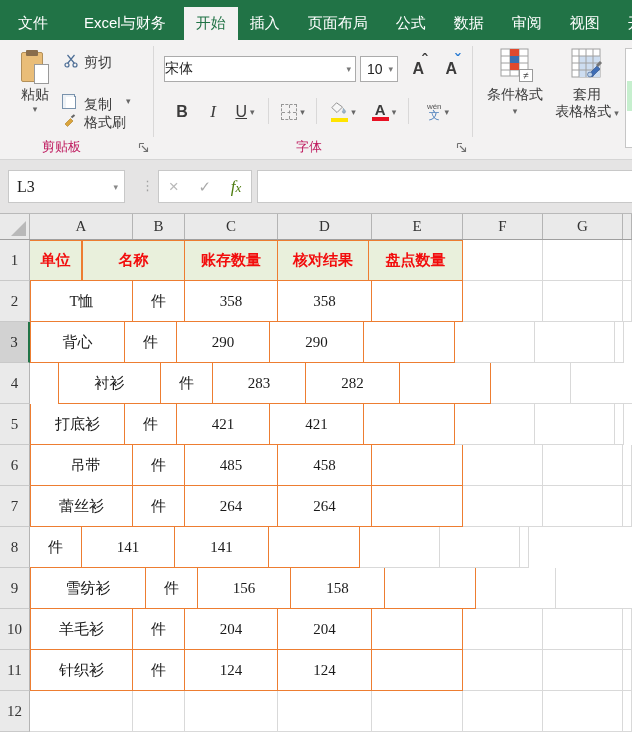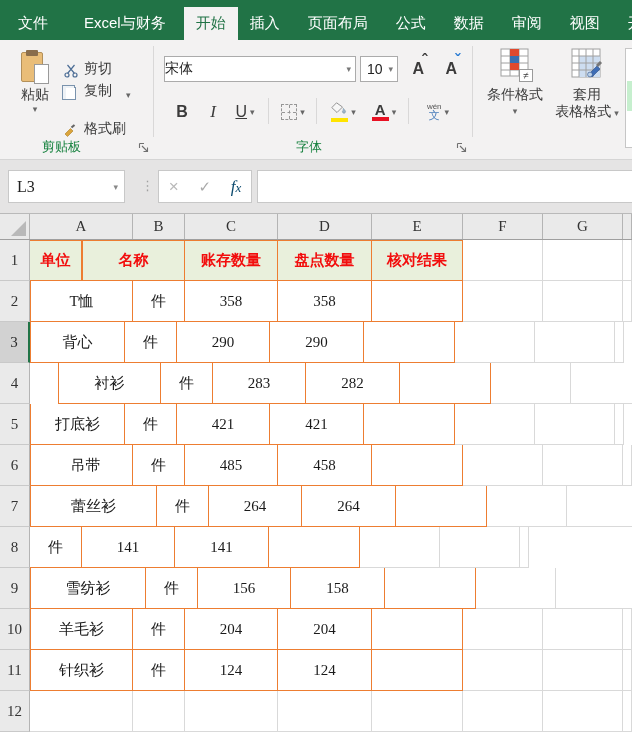--- a/index.html
+++ b/index.html
@@ -9,33 +9,33 @@
   
   .tabbar{height:40px;background:#217346;display:flex;align-items:flex-end;white-space:nowrap}
   .tab{display:inline-flex;align-items:center;height:33px;padding:0 12px;color:#fff;font-size:15px;cursor:default}
   .tab.sel{background:#f3f2f2;color:#217346}
   .t-file{margin-left:6px}.t-ef{margin-left:12px}.t-home{margin-left:6px}
   .t-pl{margin-left:4px}.t-f{margin-left:4px}.t-d{margin-left:4px}.t-r{margin-left:4px}.t-v{margin-left:4px}.t-x{margin-left:4px}
 
   
   .ribbon{position:relative;height:120px;background:#f3f2f2;border-bottom:1px solid #d5d5d5;color:#3b3b3b;font-size:14px}
   .vsep{position:absolute;top:6px;bottom:22px;width:1px;background:#d9d8d8}
-  .glabel{position:absolute;bottom:3px;font-size:13px;color:#15803d}
+  .glabel{position:absolute;bottom:3px;font-size:13px;color:#be185d}
   .launcher{position:absolute;bottom:5px;width:12px;height:12px}
   .launcher svg{display:block}
 
   
   .paste{position:absolute;left:12px;top:10px;width:46px;text-align:center}
   .clip-ic{position:relative;width:28px;height:34px;margin:0 auto}
   .clip-board{position:absolute;left:0;top:2px;width:22px;height:30px;background:#e9bd78;border:1px solid #b3905a;border-radius:2px}
   .clip-clip{position:absolute;left:5px;top:0;width:12px;height:6px;background:#8a6d4b;border-radius:1px}
   .clip-page{position:absolute;right:0;bottom:0;width:15px;height:20px;background:#fff;border:1px solid #9a9a9a}
   .paste-lbl{font-size:14px;margin-top:2px}
   .mini-arrow{font-size:9px;color:#666;line-height:10px}
-  .sbtn{position:absolute;left:62px;display:flex;align-items:flex-end;height:24px;font-size:14px}
+  .sbtn{position:absolute;left:62px;display:flex;align-items:flex-start;height:24px;font-size:14px}
   .sbtn .ic{display:inline-flex;width:17px;justify-content:center;margin-right:5px}
   .copy-ic{position:relative;width:11px;height:13px;border:1px solid #7a93ad;background:#fff}
   .copy-ic::before{content:"";position:absolute;left:-4px;top:-3px;width:11px;height:13px;border:1px solid #7a93ad;background:#eef2f6}
   .copy-ic::after{content:"";position:absolute;left:0;top:0;width:9px;height:11px;background:#fff}
 
   
   .combo{position:absolute;height:26px;background:#fff;border:1px solid #ababab;display:flex;align-items:center;font-size:14px;color:#222}
   .combo .arr{margin-left:auto;padding:0 4px;font-size:9px;color:#777}
   .fname{left:164px;top:16px;width:192px;}
   .fsize{left:360px;top:16px;width:38px;padding-left:6px}
@@ -63,21 +63,21 @@
 
   
   .fbar{position:relative;height:54px;background:#e5e4e4;border-bottom:1px solid #b9b9b9}
   .wbox{position:absolute;top:10px;height:33px;background:#fff;border:1px solid #c8c8c8;display:flex;align-items:center}
   .namebox{left:8px;width:117px;padding-left:8px;font-family:"Liberation Serif",serif;font-size:16px;color:#222}
   .namebox .arr{margin-left:auto;padding:0 6px;font-size:9px;color:#888}
   .dots{position:absolute;left:141px;top:18px;color:#a0a0a0;font-size:13px;letter-spacing:0}
   .fxbox{left:158px;width:94px;justify-content:space-around;font-size:15px}
   .fx-cancel{color:#b9b9b9;font-size:17px}
   .fx-enter{color:#a9a9a9;font-size:15px}
-  .fx-fx{font-family:"Liberation Serif",serif;font-style:italic;color:#0c4a6e}
+  .fx-fx{font-family:"Liberation Serif",serif;font-style:italic;color:#4d7c0f}
   .finput{left:257px;right:0;border-right:none;padding-left:8px;font-size:14px;color:#222}
 
   
   .grid{font-family:"Liberation Serif",serif;color:#1a1a1a}
   .ghead{display:flex;height:26px;background:#eaeaea;border-bottom:1px solid #9f9f9f}
   .corner{width:30px;border-right:1px solid #b4b4b4;position:relative;background:#eaeaea}
   .corner::after{content:"";position:absolute;right:3px;bottom:3px;width:0;height:0;
     border-bottom:15px solid #b9b9b9;border-left:15px solid transparent}
   .ch{display:flex;align-items:center;justify-content:center;border-right:1px solid #b4b4b4;font-size:15px;color:#333;background:#eaeaea}
   .grow{display:flex;height:41px}
@@ -120,21 +120,21 @@
   <div class="sbtn" style="top:14px">
     <span class="ic">
       <svg width="14" height="14" viewBox="0 0 14 14">
           <path d="M3.5 1 L10.5 9.5 M10.5 1 L3.5 9.5" stroke="#4d6e96" stroke-width="1.2" fill="none"></path>
           <circle cx="3" cy="11" r="2" fill="none" stroke="#4d6e96" stroke-width="1.2"></circle>
           <circle cx="11" cy="11" r="2" fill="none" stroke="#4d6e96" stroke-width="1.2"></circle>
         </svg>
     </span>
     <span>剪切</span>
   </div>
-  <div class="sbtn" style="top:36px">
+  <div class="sbtn" style="top:56px">
     <span class="ic">
         <span class="copy-ic"></span>
       </span>
     <span>复制</span>
     <span class="drop" style="margin-left:14px">▾</span>
   </div>
   <div class="sbtn" style="top:74px">
     <span class="ic">
       <svg width="15" height="14" viewBox="0 0 15 14">
           <path d="M2 10 l5.5 -5.5 2.5 2.5 -5.5 5.5 z" fill="#dba43b" stroke="#a97c22" stroke-width="0.6"></path>
@@ -275,22 +275,22 @@
       <div class="ch" style="width: 80px;">F</div>
       <div class="ch" style="width: 80px;">G</div>
       <div class="ch" style="width: 9px;"></div>
     </div>
   <div>
       <div class="grow">
         <div class="rh">1</div>
         <div class="c tcell hcell" style="width: 52px;">单位</div>
         <div class="c tcell hcell leftedge" style="width: 103px;">名称</div>
         <div class="c tcell hcell" style="width: 93px;">账存数量</div>
+        <div class="c tcell hcell" style="width: 91px;">核对结果</div>
         <div class="c tcell hcell" style="width: 94px;">盘点数量</div>
-        <div class="c tcell hcell" style="width: 91px;">核对结果</div>
         <div class="c ncell" style="width: 80px;"></div>
         <div class="c ncell" style="width: 80px;"></div>
         <div class="c ncell" style="width: 9px;"></div>
       </div>
       <div class="grow">
         <div class="rh">2</div>
         <div class="c tcell leftedge" style="width: 103px;">T恤</div>
         <div class="c tcell" style="width: 52px;">件</div>
         <div class="c tcell" style="width: 93px;">358</div>
         <div class="c tcell" style="width: 94px;">358</div>
@@ -338,21 +338,21 @@
         <div class="c tcell" style="width: 52px;">件</div>
         <div class="c tcell" style="width: 93px;">485</div>
         <div class="c tcell" style="width: 94px;">458</div>
         <div class="c tcell" style="width: 91px;"></div>
         <div class="c ncell" style="width: 80px;"></div>
         <div class="c ncell" style="width: 80px;"></div>
         <div class="c ncell" style="width: 9px;"></div>
       </div>
       <div class="grow">
         <div class="rh">7</div>
-        <div class="c tcell leftedge" style="width: 127px;">蕾丝衫</div>
+        <div class="c tcell leftedge" style="width: 103px;">蕾丝衫</div>
         <div class="c tcell" style="width: 52px;">件</div>
         <div class="c tcell" style="width: 93px;">264</div>
         <div class="c tcell" style="width: 94px;">264</div>
         <div class="c tcell" style="width: 91px;"></div>
         <div class="c ncell" style="width: 80px;"></div>
         <div class="c ncell" style="width: 80px;"></div>
         <div class="c ncell" style="width: 9px;"></div>
       </div>
       <div class="grow">
         <div class="rh">8</div>

